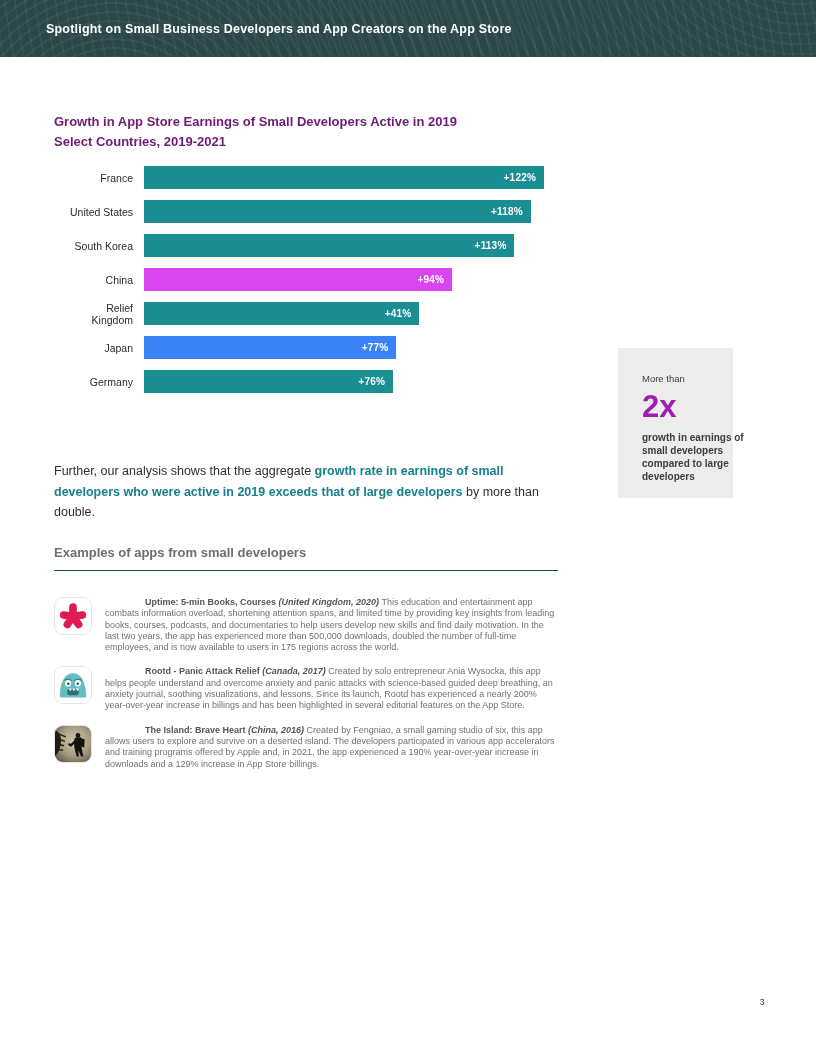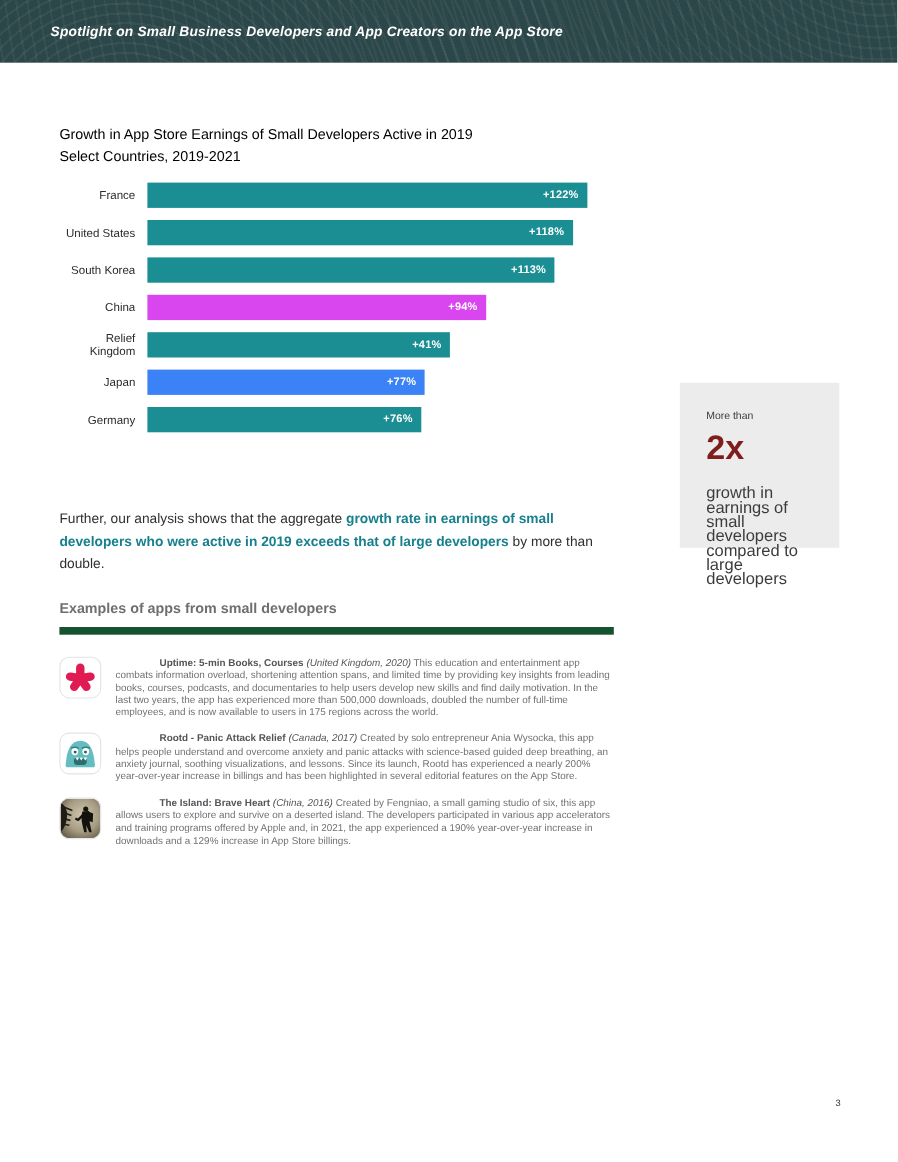--- a/index.html
+++ b/index.html
@@ -16,79 +16,79 @@
     background:#2c4749; overflow:hidden;
   }
   .hdr::before {
     content:""; position:absolute; inset:0;
     background:
       repeating-radial-gradient(circle at 14% 260%, rgba(255,255,255,0.05) 0 2px, transparent 2px 9px),
       repeating-radial-gradient(circle at 98% -170%, rgba(255,255,255,0.045) 0 2px, transparent 2px 10px);
   }
   .hdr-title {
     position:absolute; left:46px; top:50%; transform:translateY(-50%);
-    color:#ffffff; font-size:12.5px; font-weight:bold; letter-spacing:0.2px;font-style:italic;
+    color:#ffffff; font-size:12.5px; font-weight:bold; letter-spacing:0.2px;
   }
 
   
   .chart-title {
     position:absolute; left:54px; top:112px;
-    font-size:13px; font-weight:normal; color:#000000; line-height:20px;
+    font-size:13px; font-weight:bold; color:#701a75; line-height:20px;
   }
   .chart {
     position:absolute; left:54px; top:166px; width:500px;
   }
-  .chart-row { display:flex; align-items:center; height:23px; margin-bottom:11px; }
+  .chart-row { display:flex; align-items:center; height:23px; margin-bottom:11px;justify-content:center; }
   .chart-label {
     width:80px; flex:0 0 80px; text-align:right; padding-right:11px;
     font-size:10.5px; color:#2b2b2d;
   }
   .chart-bar-area { flex:0 0 400px; width:400px;border-radius:11px; }
   .chart-bar {
     height:23px; background:#1b8e93; display:flex; align-items:center;
     justify-content:flex-end;
   }
   .chart-value {
     color:#ffffff; font-size:10px; font-weight:bold; padding-right:8px;
     letter-spacing:0.2px; white-space:nowrap;
   }
 
   
   .callout {
-    position:absolute; left:618px; top:348px; width:145px; height:150px;
+    position:absolute; left:618px; top:348px; width:115px; height:150px;
     background:#ececec; padding:25px 22px 0 24px;
   }
   .callout-intro { font-size:9.5px; color:#3c3c3e; }
-  .callout-stat { font-size:31px; font-weight:bold; color:#7f1d1d; margin-top:6px; line-height:34px; }
-  .callout-desc { font-size:15px; color:#3c3c3e; line-height:13px; margin-top:18px; width:110px; }
+  .callout-stat { font-size:31px; font-weight:bold; color:#a21caf; margin-top:6px; line-height:34px; }
+  .callout-desc { font-size:10px; color:#3c3c3e; line-height:13px; margin-top:7px; width:110px;font-weight:bold; }
 
   
   .para {
     position:absolute; left:54px; top:461px; width:492px;
     font-size:12.5px; line-height:20.5px; color:#2f2f31;
   }
   .para .hl { color:#17808d; font-weight:bold; }
 
   
   .examples-head {
     position:absolute; left:54px; top:545px; width:504px;
     font-size:13px; font-weight:bold; color:#6e6e73;
-    padding-bottom:10px; border-bottom:7px solid #14532d;
+    padding-bottom:10px; border-bottom:1px solid #14532d;
   }
   .apps { position:absolute; left:54px; top:597px; width:504px; }
   .app { display:flex; margin-bottom:13px; }
   .app-icon-wrap { flex:0 0 38px; width:38px; margin-right:13px; }
   .app-icon {
     width:38px; height:38px; border-radius:9px; overflow:hidden;
     border:1px solid #e3e3e3; background:#fff;
   }
   .app-icon svg { display:block; width:100%; height:100%; }
   .app-text { flex:1; font-size:9px; line-height:11.3px; color:#717175; }
   .app-name { font-weight:bold; color:#555559;margin-left:40px; }
-  .app-origin { font-weight:normal; font-style:italic; color:#555559; }
+  .app-origin { font-weight:bold; font-style:italic; color:#555559; }
 
   
   .page-num {
     position:absolute; left:752px; top:997px; width:20px; text-align:center;
     font-size:8.5px; color:#333;
   }
 </style>
 </head>
 <body>
 

